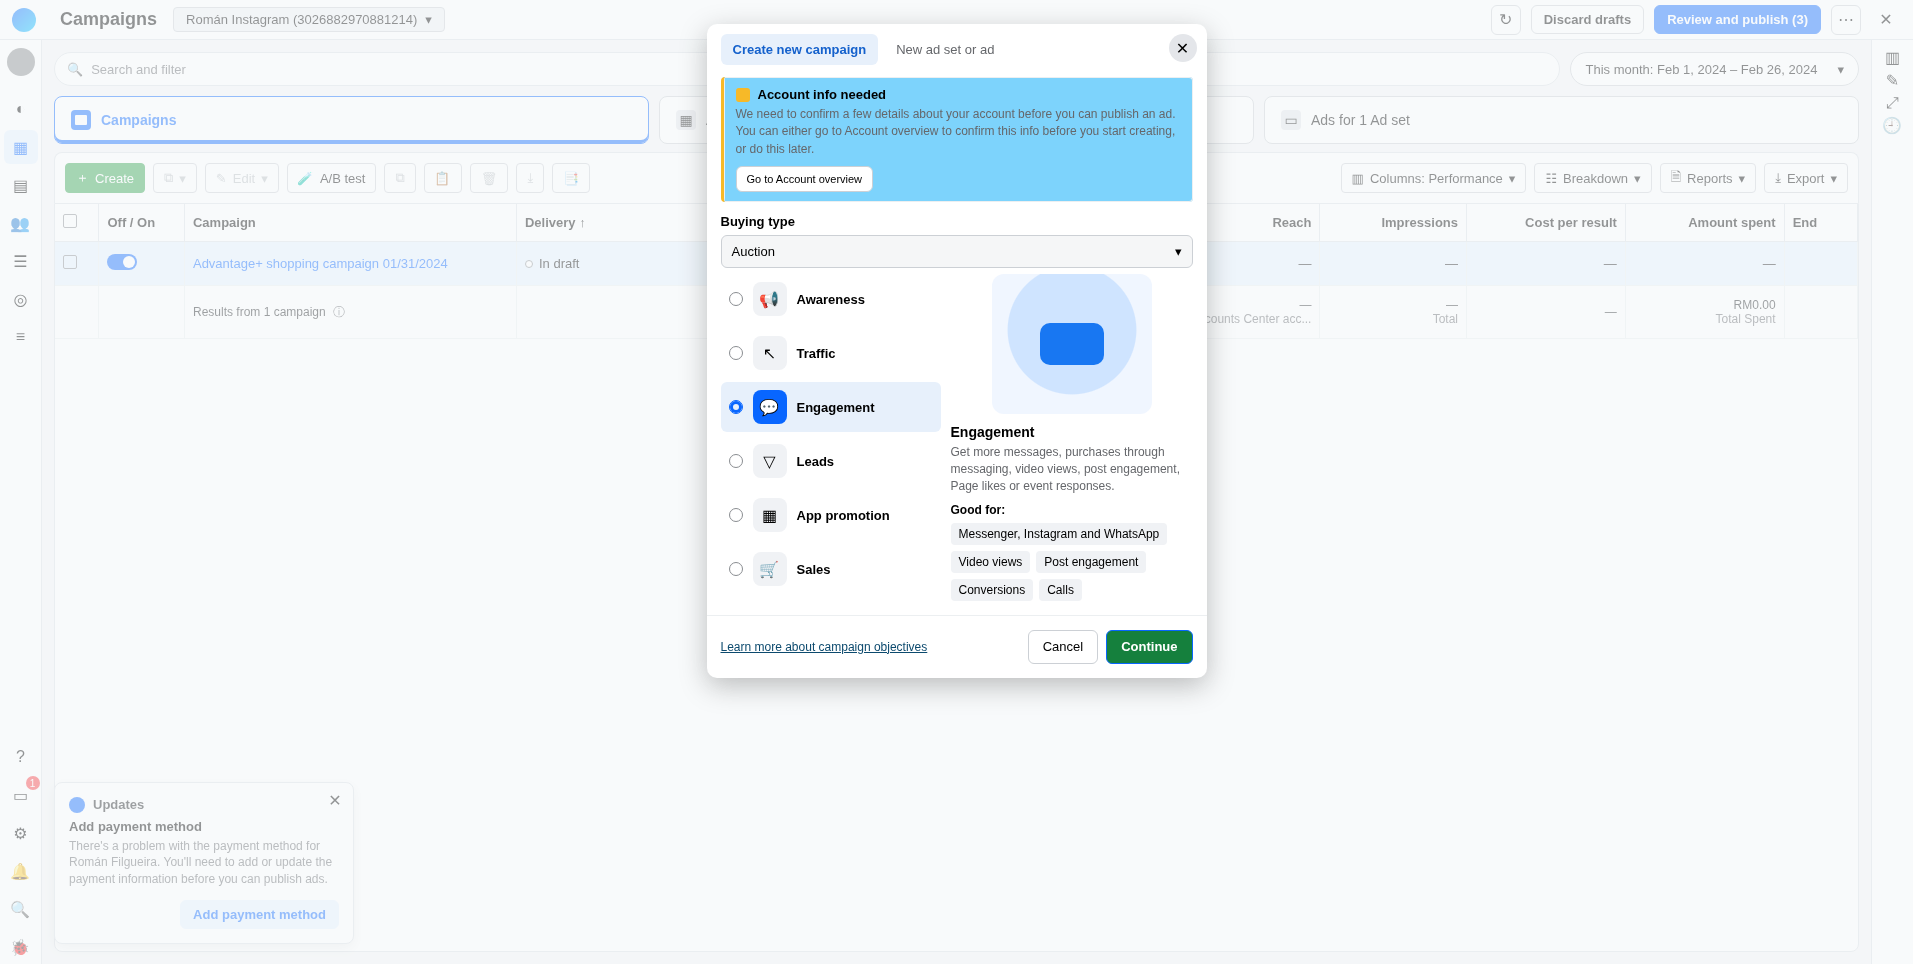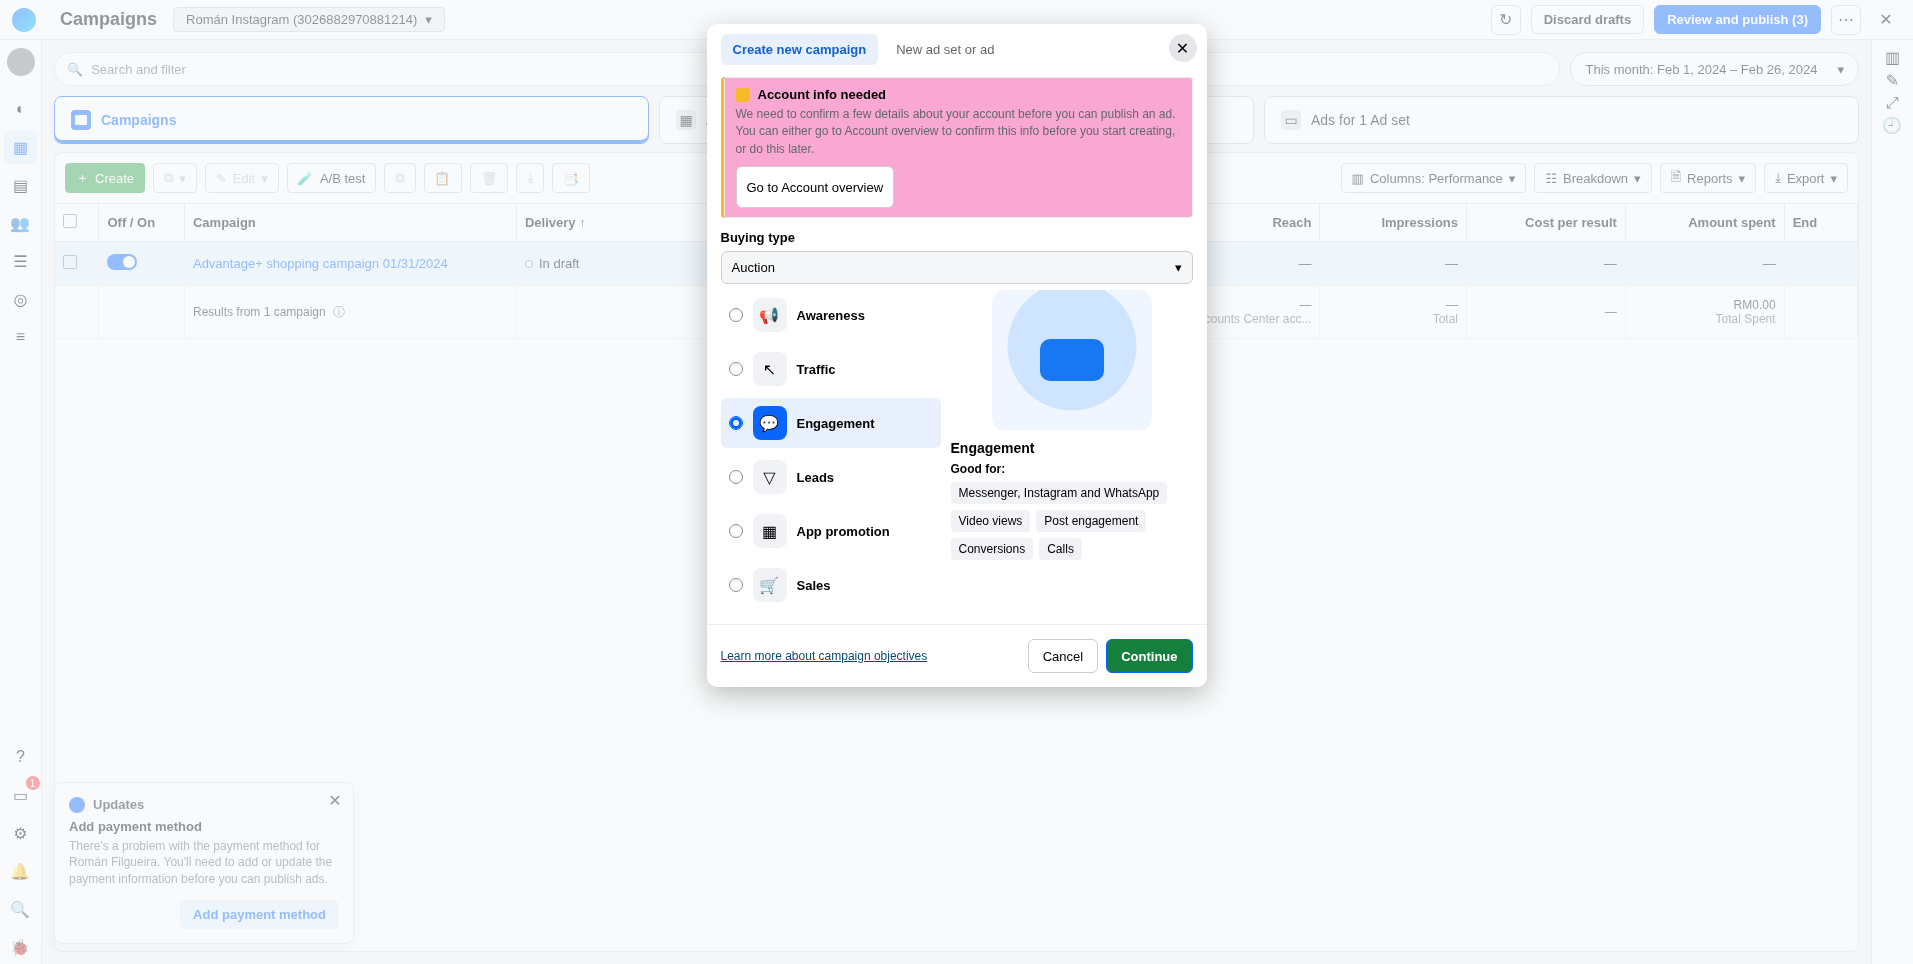--- a/index.html
+++ b/index.html
@@ -72,25 +72,25 @@
     .updates-card .addbtn { margin-top:12px; float:right; }
     
     
     .overlay { position:fixed; inset:0; background:rgba(244,246,248,.6); z-index:50; display:flex; align-items:flex-start; justify-content:center; padding-top:24px; }
     .modal { width:500px; background:#fff; border-radius:10px; box-shadow:0 8px 28px rgba(0,0,0,.25); overflow:hidden; position:relative; }
     .modal .mclose { position:absolute; top:10px; right:10px; width:28px; height:28px; border-radius:50%; background:#e4e6ea; display:flex;align-items:center;justify-content:center; cursor:pointer;}
     .mtabs { display:flex; gap:6px; padding:10px 14px 0;}
     .mtab { padding:8px 12px; font-size:13px; border-radius:6px; cursor:pointer;}
     .mtab.active { background:#e7f0fb; color:#1461cc; font-weight:600;}
     .mtab.inactive { color:#65676b;}
-    .alert-box { margin:12px 14px; border-left:3px solid #f7b928; background:#f9a8d4; padding:10px 12px; border-radius:4px; box-shadow: inset 0 0 0 1px #eceff1; }
+    .alert-box { margin:12px 14px; border-left:3px solid #f7b928; background:#7dd3fc; padding:10px 12px; border-radius:4px; box-shadow: inset 0 0 0 1px #eceff1; }
     .alert-box .atitle { font-size:13px; font-weight:700; display:flex; gap:8px; align-items:center; margin-bottom:4px;}
     .alert-box .atitle .warn { width:14px;height:14px; background:#f7b928; border-radius:3px; display:inline-block;}
     .alert-box p { font-size:12px; color:#65676b; line-height:1.45; margin: 4px 0 8px;}
-    .alert-box .gobtn { height:42px; padding:0 10px; border:1px solid #ccd0d5; border-radius:6px; background:#fff; font-size:13px; display:inline-flex; align-items:center;text-align:center;}
+    .alert-box .gobtn { height:26px; padding:0 10px; border:1px solid #ccd0d5; border-radius:6px; background:#fff; font-size:11px; display:inline-flex; align-items:center;text-align:center;}
     .buy-type { margin:6px 14px;}
     .buy-type label { display:block; font-size:13px; font-weight:600; margin-bottom:6px;}
     .buy-type .sel { border:1px solid #ccd0d5; border-radius:6px; padding:8px 10px; font-size:13px; display:flex; justify-content:space-between; align-items:center; background:#f5f6f7;}
     .choose-h { margin:16px 14px 8px; font-size:15px; font-weight:700;}
     .obj-body { display:flex; gap:10px; padding:0 14px;}
     .obj-list { width:220px; display:flex; flex-direction:column; gap:4px;}
     .obj-item { display:flex; align-items:center; gap:10px; padding:8px 8px; border-radius:6px; cursor:pointer;}
     .obj-item .radio { width:14px; height:14px; border:1.5px solid #8a8d91; border-radius:50%; display:inline-block;}
     .obj-item.active { background:#e7f0fb;}
     .obj-item.active .radio { border-color:#0866ff; box-shadow:inset 0 0 0 3px #0866ff;}
@@ -404,20 +404,21 @@
         <div class="obj-item">
           <span class="radio"></span>
           <div class="oicon">🛒</div>
           <span class="lbl">Sales</span>
         </div>
       </div>
 
       <div class="obj-detail">
         <div class="illus"></div>
         <h3>Engagement</h3>
+        <p>Get more messages, purchases through messaging, video views, post engagement, Page likes or event responses.</p>
         <div class="good">Good for:</div>
         <div class="chips">
           <span class="chip">Messenger, Instagram and WhatsApp</span>
           <span class="chip">Video views</span>
           <span class="chip">Post engagement</span>
           <span class="chip">Conversions</span>
           <span class="chip">Calls</span>
         </div>
       </div>
     </div>

